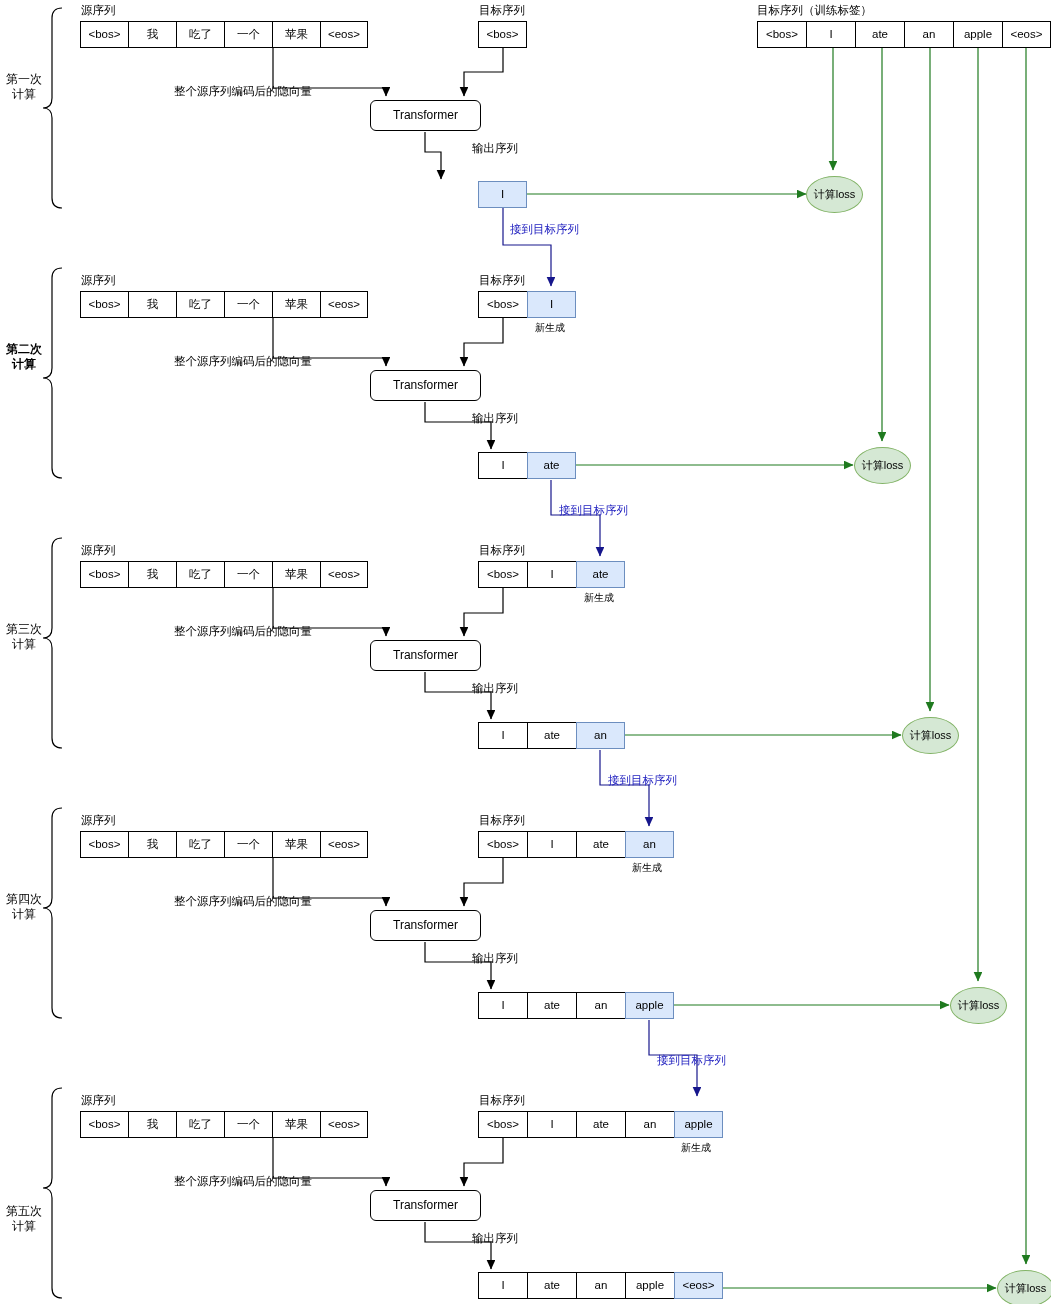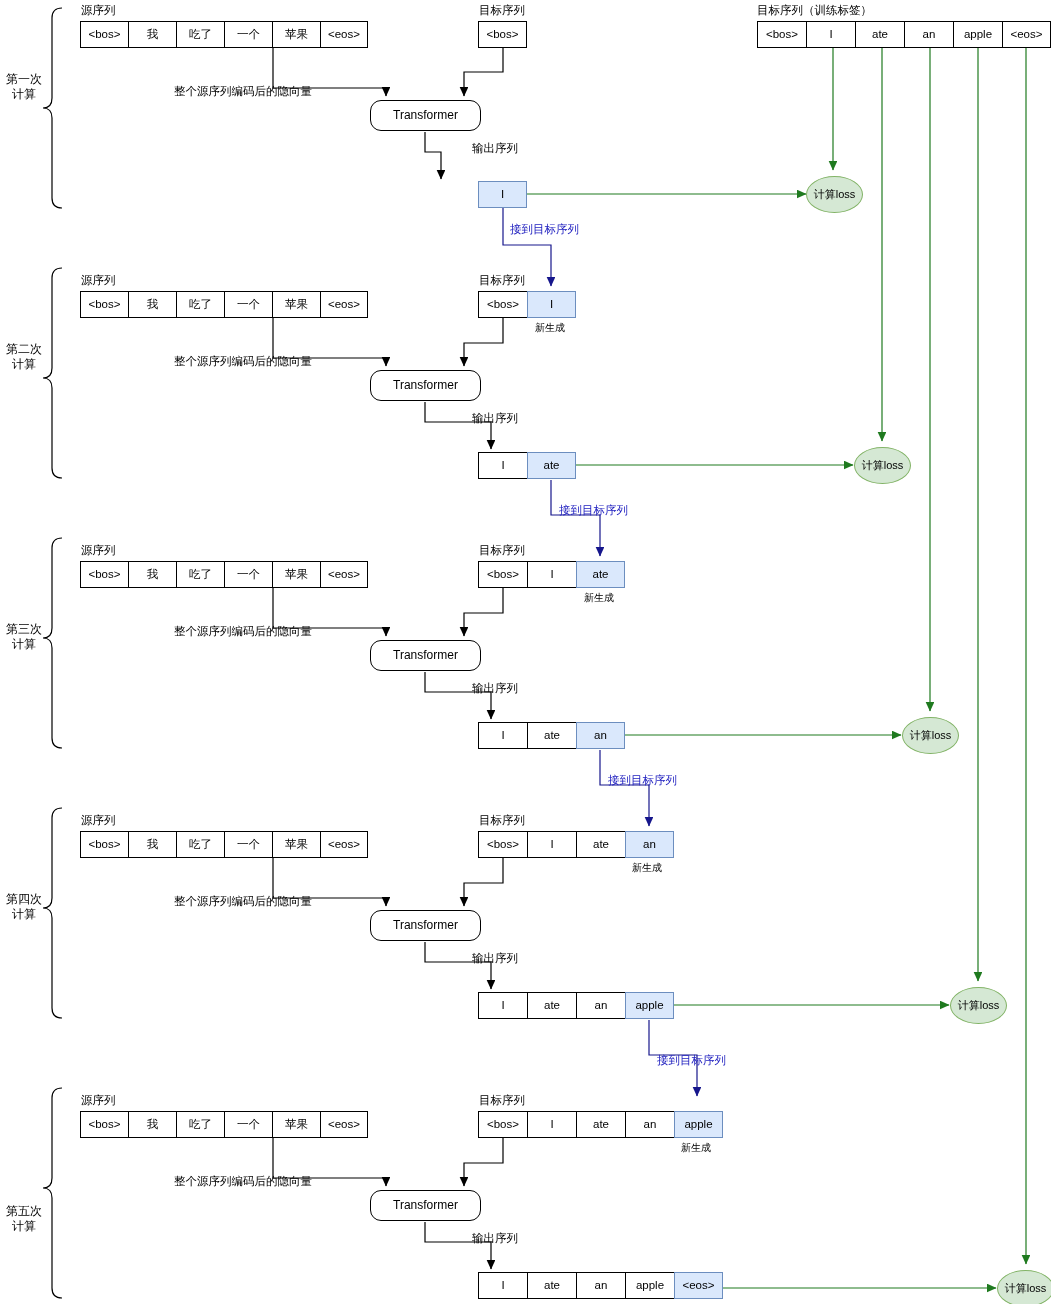--- a/index.html
+++ b/index.html
@@ -8,21 +8,21 @@
   #stage{position:absolute;left:0;top:0;width:1051px;height:1304px;}
   svg.wires{position:absolute;left:0;top:0;width:1051px;height:1304px;pointer-events:none;}
 
   .cap{position:absolute;font-size:11.5px;color:#000;white-space:nowrap;line-height:1;}
   .seqrow{position:absolute;display:flex;}
   .cell{box-sizing:border-box;border:1px solid #000;border-right:none;
         height:27px;line-height:25px;text-align:center;font-size:11.5px;
         background:#ffffff;color:#000;overflow:hidden;}
   .cell:last-child{border-right:1px solid #000;}
   .cell.hl{background:#dae8fc;border-color:#6c8ebf;color:#000;}
-  .tf{position:absolute;box-sizing:border-box;border:1px solid #000;border-radius:11px;
+  .tf{position:absolute;box-sizing:border-box;border:1px solid #000;border-radius:6px;
       height:31px;line-height:29px;text-align:center;font-size:12px;background:#fff;}
   .loss{position:absolute;box-sizing:border-box;border:1px solid #82b366;background:#d5e8d4;
         border-radius:50%;text-align:center;font-size:11px;color:#000;}
   .loss span{display:block;}
   .blabel{position:absolute;font-size:12px;text-align:center;line-height:15px;white-space:nowrap;}
   .bluetxt{position:absolute;font-size:11.5px;color:#2222c0;white-space:nowrap;line-height:1;}
   .newgen{position:absolute;font-size:10px;color:#000;white-space:nowrap;line-height:1;}
 </style>
 </head>
 <body>
@@ -95,21 +95,21 @@
       <path d="M62,538 q-10,0 -10,10 L52,628 q0,10 -9,10 q9,0 9,10 L52,738 q0,10 10,10"></path>
       <path d="M62,808 q-10,0 -10,10 L52,898 q0,10 -9,10 q9,0 9,10 L52,1008 q0,10 10,10"></path>
       <path d="M62,1088 q-10,0 -10,10 L52,1178 q0,10 -9,10 q9,0 9,10 L52,1288 q0,10 10,10"></path>
     </g>
   </svg>
 
   <div class="blabel" style="left:0px;top:72px;width:48px;">
     <div>第一次</div>
     <div>计算</div>
   </div>
-  <div class="blabel" style="left:0px;top:342px;width:48px;">
+  <div class="blabel" style="left:0px;top:342px;width:48px;font-weight:bold;">
     <div>第二次</div>
     <div>计算</div>
   </div>
   <div class="blabel" style="left:0px;top:622px;width:48px;">
     <div>第三次</div>
     <div>计算</div>
   </div>
   <div class="blabel" style="left:0px;top:892px;width:48px;">
     <div>第四次</div>
     <div>计算</div>

